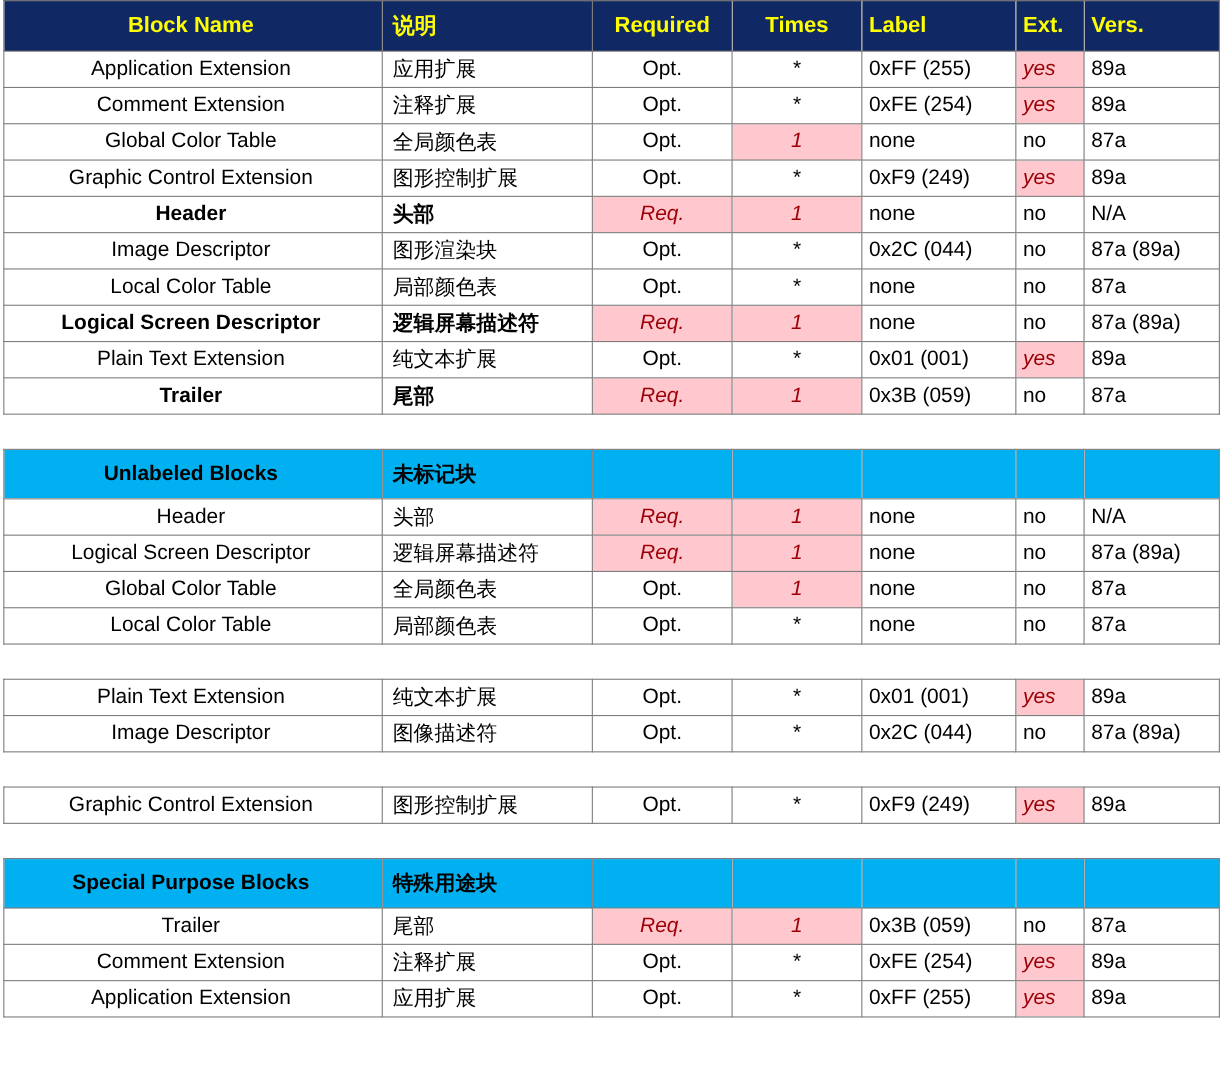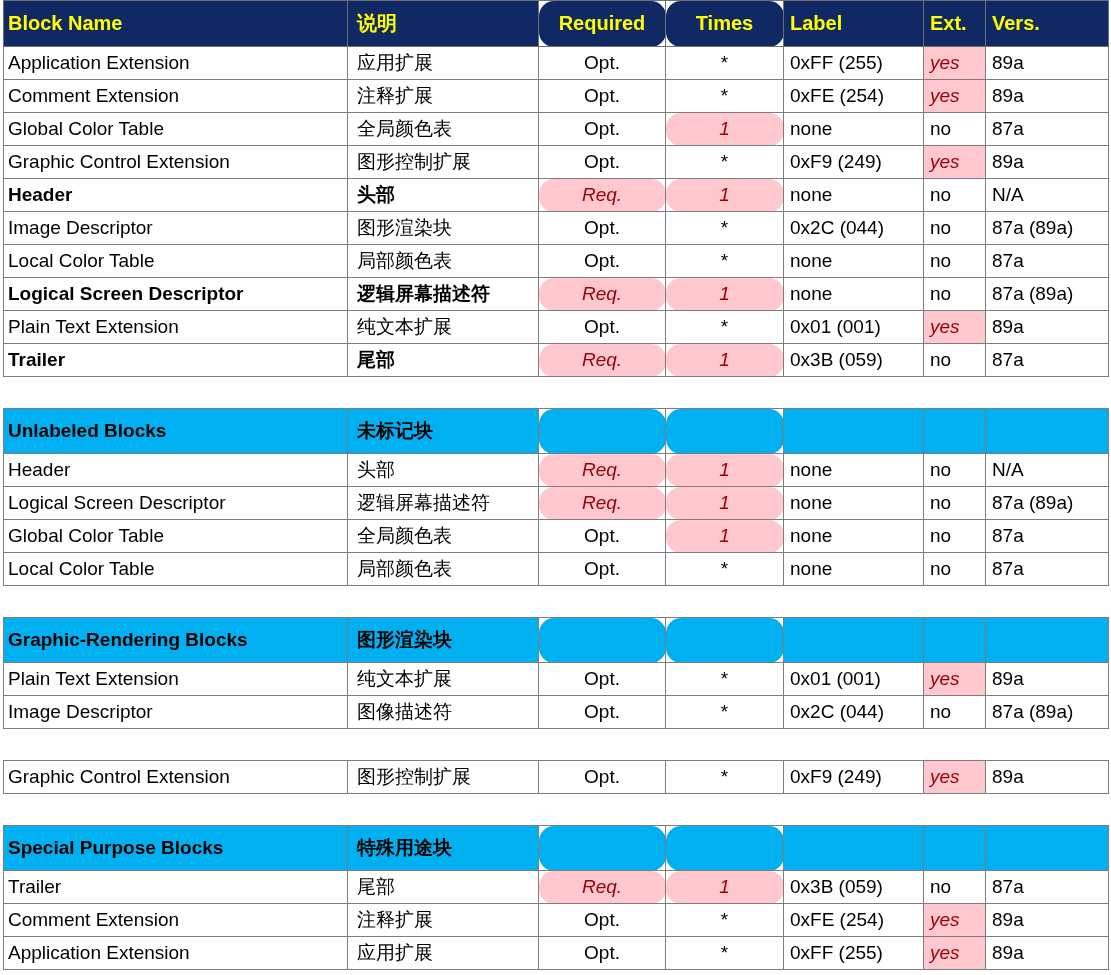--- a/index.html
+++ b/index.html
@@ -53,23 +53,23 @@
     height: 46px;
     text-align: center;
     border-color: #6f6f6f;
   }
   tr.section td {
     background: var(--section-bg, #00B0F0);
     color: var(--section-text, #000000);
     font-weight: bold;
     height: 45px;
   }
-  .c-name { text-align: left; padding-right: 8px; }
+  .c-name { text-align: center; padding-right: 8px; }
   .c-desc { text-align: left;  padding-left: 9px; }
-  .c-required, .c-times { text-align: center; border-radius: 15px; }
+  .c-required, .c-times { text-align: center; }
   .c-label, .c-ext, .c-vers { text-align: left; padding-left: 6px; }
   td.bad {
     background: var(--bad-bg, #FFC7CE);
     color: var(--bad-text, #9C0006);
     font-style: italic;
   }
   td.b { font-weight: bold; }
 </style>
 </head>
 <body>
@@ -251,29 +251,20 @@
       <colgroup>
         <col class="w-name">
         <col class="w-desc">
         <col class="w-required">
         <col class="w-times">
         <col class="w-label">
         <col class="w-ext">
         <col class="w-vers">
       </colgroup>
       <tbody>
-        <tr class="section">
-          <td class="c-name">Graphic-Rendering Blocks</td>
-          <td class="c-desc">图形渲染块</td>
-          <td class="c-required"></td>
-          <td class="c-times"></td>
-          <td class="c-label"></td>
-          <td class="c-ext"></td>
-          <td class="c-vers"></td>
-        </tr>
         <tr>
           <td class="c-name">Plain Text Extension</td>
           <td class="c-desc">纯文本扩展</td>
           <td class="c-required">Opt.</td>
           <td class="c-times">*</td>
           <td class="c-label">0x01 (001)</td>
           <td class="c-ext bad">yes</td>
           <td class="c-vers">89a</td>
         </tr>
         <tr>

